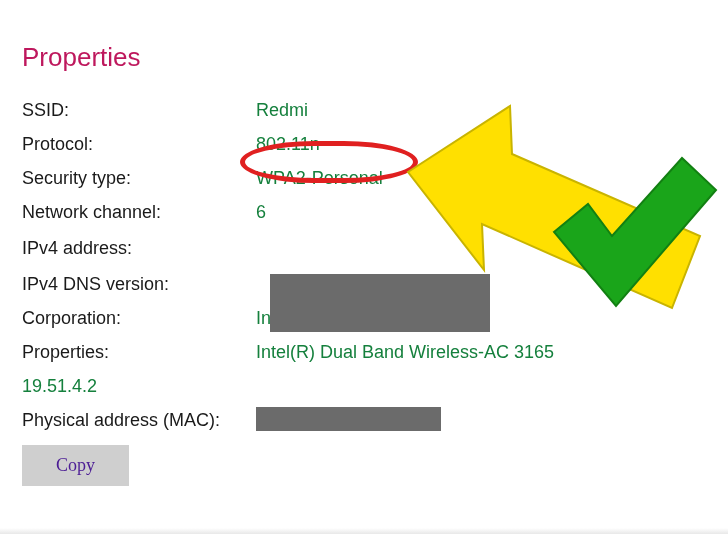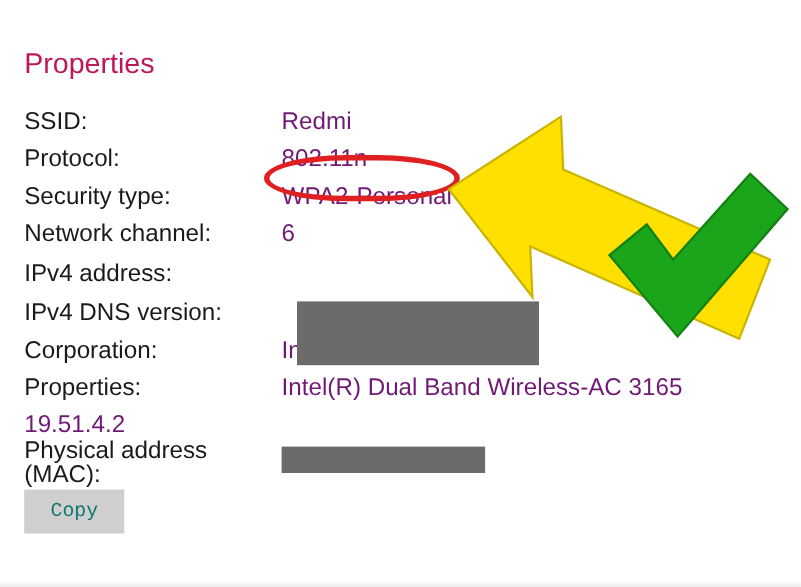--- a/index.html
+++ b/index.html
@@ -19,46 +19,46 @@
       font-size: 26px;
       font-weight: 400;
       color: #be185d;
       margin-bottom: 20px;
       margin-top: 24px;
     }
     .row {
       display: flex;
       align-items: center;
       height: 34px;
-      font-size: 22px;
+      font-size: 18px;
       line-height: 1.0;
     }
     .key {
       width: 234px;
       flex: 0 0 234px;
       color: #1a1a1a;
     }
     .val {
-      color: #701a75;
+      color: #15803d;
     }
     .redacted {
       display: inline-block;
       background: #6b6b6b;
       height: 24px;
     }
     .r4 { width: 220px; margin-top: 14px; }
     .r6 { width: 185px; }
     .copy-btn {
       display: inline-block;
       background: #cfcfcf;
-      color: #0f766e;
+      color: #4c1d95;
       border: none;
       font-size: 18px;
-      font-family: Liberation Mono, monospace;
-      padding: 10px 24px;
+      font-family: Liberation Serif, serif;
+      padding: 10px 34px;
       margin-top: 8px;
       cursor: pointer;
     }
     
     .ellipse {
       position: absolute;
       left: 240px;
       top: 141px;
       width: 178px;
       height: 42px;

